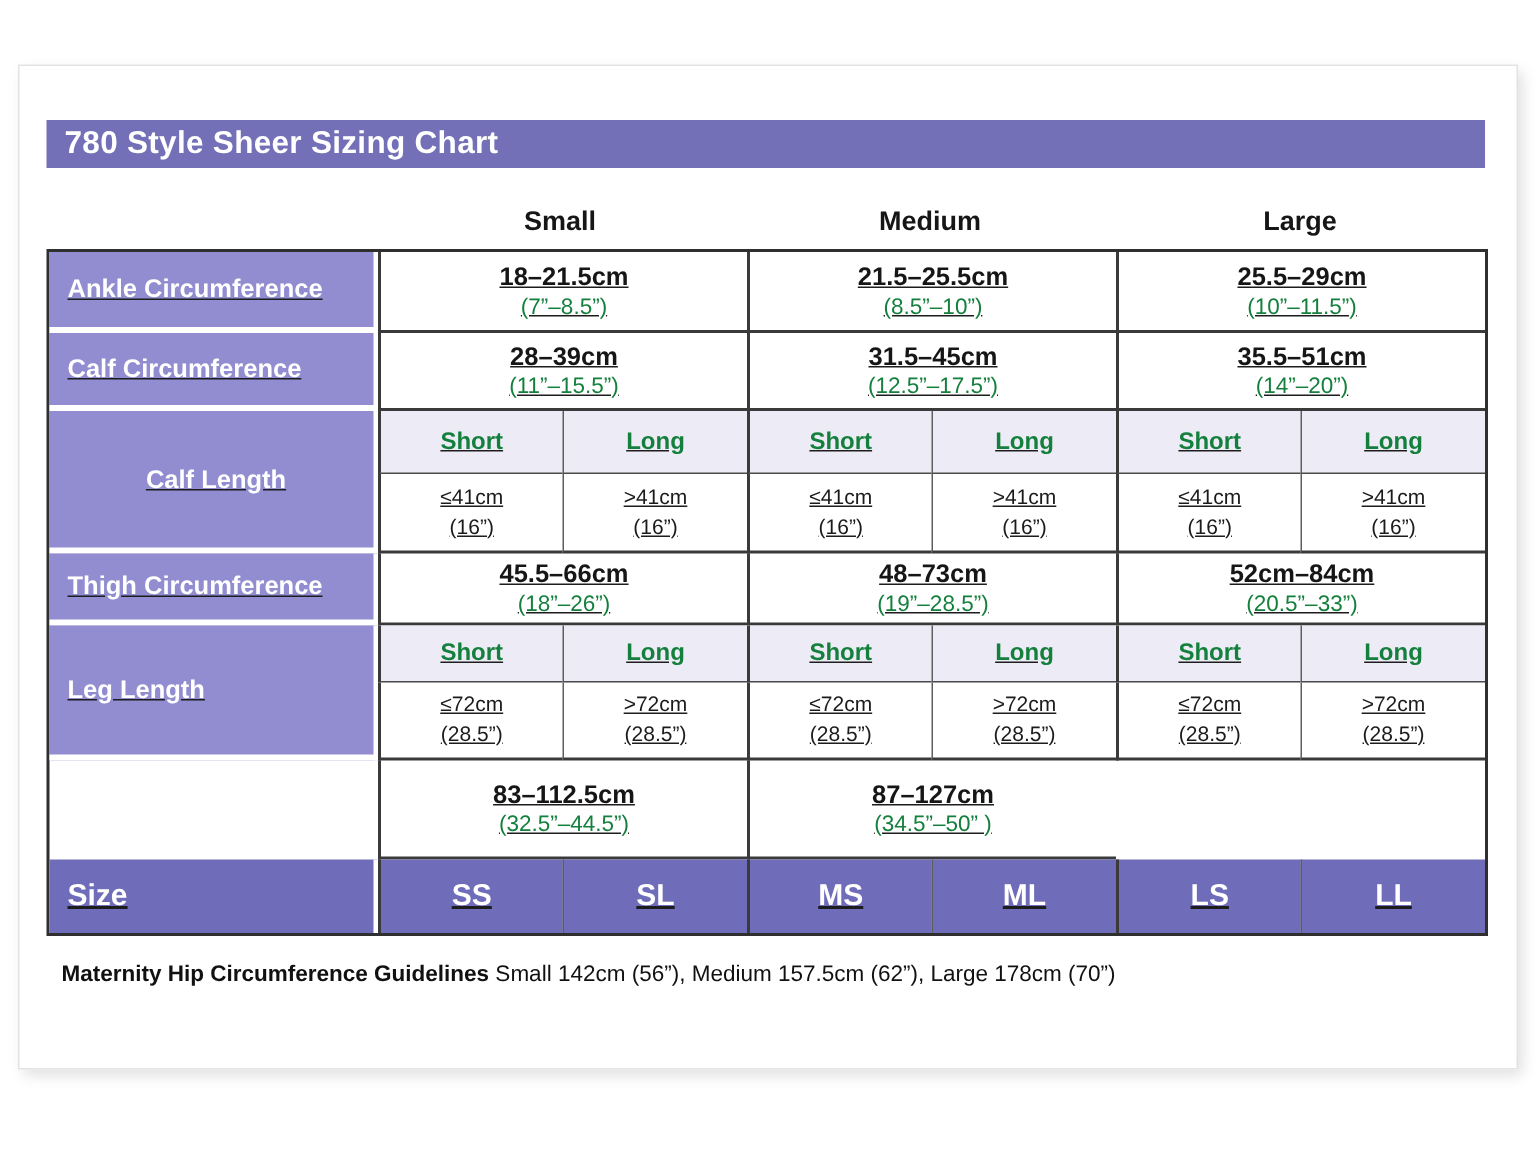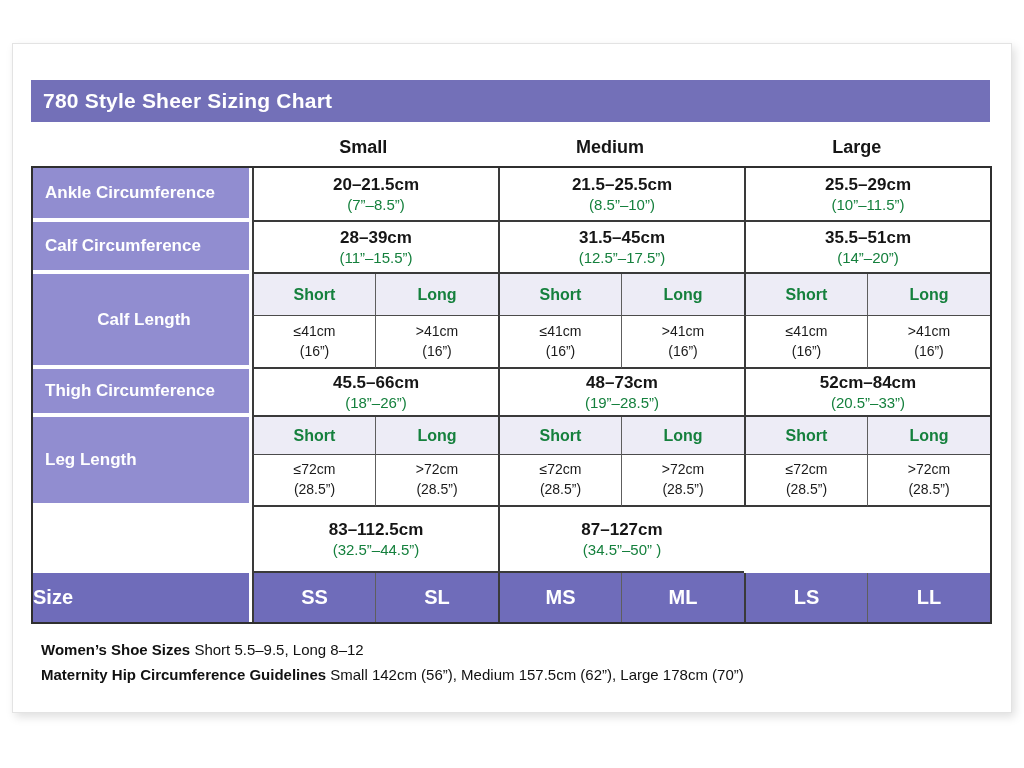--- a/index.html
+++ b/index.html
@@ -7,55 +7,56 @@
     width:1024px;height:768px;background:#ffffff;position:relative;
     font-family:"Liberation Sans", sans-serif;color:#1d1d1d;
     -webkit-font-smoothing:antialiased;
   }
   .card{
     position:absolute;left:12px;top:43px;width:998px;height:668px;
     background:#ffffff;border:1px solid #e3e3e3;
     box-shadow:3px 4px 9px rgba(0,0,0,0.13);
   }
   .title-bar{
-    position:absolute;left:31px;top:80px;width:959px;height:42px;
+    position:absolute;left:31px;top:80px;width:959px;height:32px;
     background:#7370b8;display:flex;align-items:center;
     padding-left:12px;box-sizing:border-box;
     color:#ffffff;font-size:21px;font-weight:bold;letter-spacing:.2px;
   }
   .col-headers{
-    position:absolute;left:240px;top:131px;width:740px;height:33px;
+    position:absolute;left:250px;top:131px;width:740px;height:33px;
     display:flex;
   }
   .col-headers div{
     flex:1;display:flex;align-items:center;justify-content:center;
     font-size:18px;font-weight:bold;color:#161616;
   }
   .sizing-table{
     position:absolute;left:31px;top:166px;width:961px;height:458px;
     box-sizing:border-box;border:2px solid #2f2f2f;
     display:grid;
     grid-template-columns:219px repeat(6, 1fr);
     grid-template-rows:54px 52px 42px 53px 48px 38px 52px 66px 1fr;
     background:#ffffff;
+    text-decoration:underline;
   }
   .cell{
     box-sizing:border-box;display:flex;flex-direction:column;
     align-items:center;justify-content:center;text-align:center;
   }
   
   .lbl{
     background:#918dd0;color:#ffffff;font-weight:bold;font-size:17px;
     align-items:flex-start;text-align:left;padding-left:12px;padding-right:6px;
     border-right:3px solid #ffffff;border-bottom:4px solid #ffffff;
     line-height:1.25;
   }
   .lbl-size{
     background:#6f6cba;color:#ffffff;font-weight:bold;font-size:20px;
-    align-items:flex-start;text-align:left;
+    align-items:flex-start;text-align:left;padding-left:12px;
     border-right:3px solid #ffffff;
   }
   
   .cs{grid-column:2 / span 2;}
   .cm{grid-column:4 / span 2;}
   .cl{grid-column:6 / span 2;}
   .c1{grid-column:2;} .c2{grid-column:3;} .c3{grid-column:4;}
   .c4{grid-column:5;} .c5{grid-column:6;} .c6{grid-column:7;}
   .r1{grid-row:1;} .r2{grid-row:2;} .r3{grid-row:3;} .r4{grid-row:4;}
   .r5{grid-row:5;} .r6{grid-row:6;} .r7{grid-row:7;} .r8{grid-row:8;} .r9{grid-row:9;}
@@ -94,21 +95,21 @@
   <div>Medium</div>
   <div>Large</div>
 </div>
 
 <div class="sizing-table">
 
   <div class="cell lbl r1" style="grid-column:1">
     <span>Ankle Circumference</span>
   </div>
   <div class="cell meas r1 cs bL2 bB2">
-    <span class="cmv">20–21.5cm</span>
+    <span class="cmv">18–21.5cm</span>
     <span class="inv">(7”–8.5”)</span>
   </div>
   <div class="cell meas r1 cm bL2 bB2">
     <span class="cmv">21.5–25.5cm</span>
     <span class="inv">(8.5”–10”)</span>
   </div>
   <div class="cell meas r1 cl bL2 bB2">
     <span class="cmv">25.5–29cm</span>
     <span class="inv">(10”–11.5”)</span>
   </div>
@@ -230,15 +231,14 @@
   <div class="cell sizecell r9 c1 bL2">SS</div>
   <div class="cell sizecell r9 c2 bL1">SL</div>
   <div class="cell sizecell r9 c3 bL2">MS</div>
   <div class="cell sizecell r9 c4 bL1">ML</div>
   <div class="cell sizecell r9 c5 bL2">LS</div>
   <div class="cell sizecell r9 c6 bL1">LL</div>
 
 </div>
 
 <div class="footnotes">
-  <p><span class="b">Women’s Shoe Sizes</span><span> Short 5.5–9.5, Long 8–12</span></p>
   <p><span class="b">Maternity Hip Circumference Guidelines</span><span> Small 142cm (56”), Medium 157.5cm (62”), Large 178cm (70”)</span></p>
 </div>
 
 </body></html>

